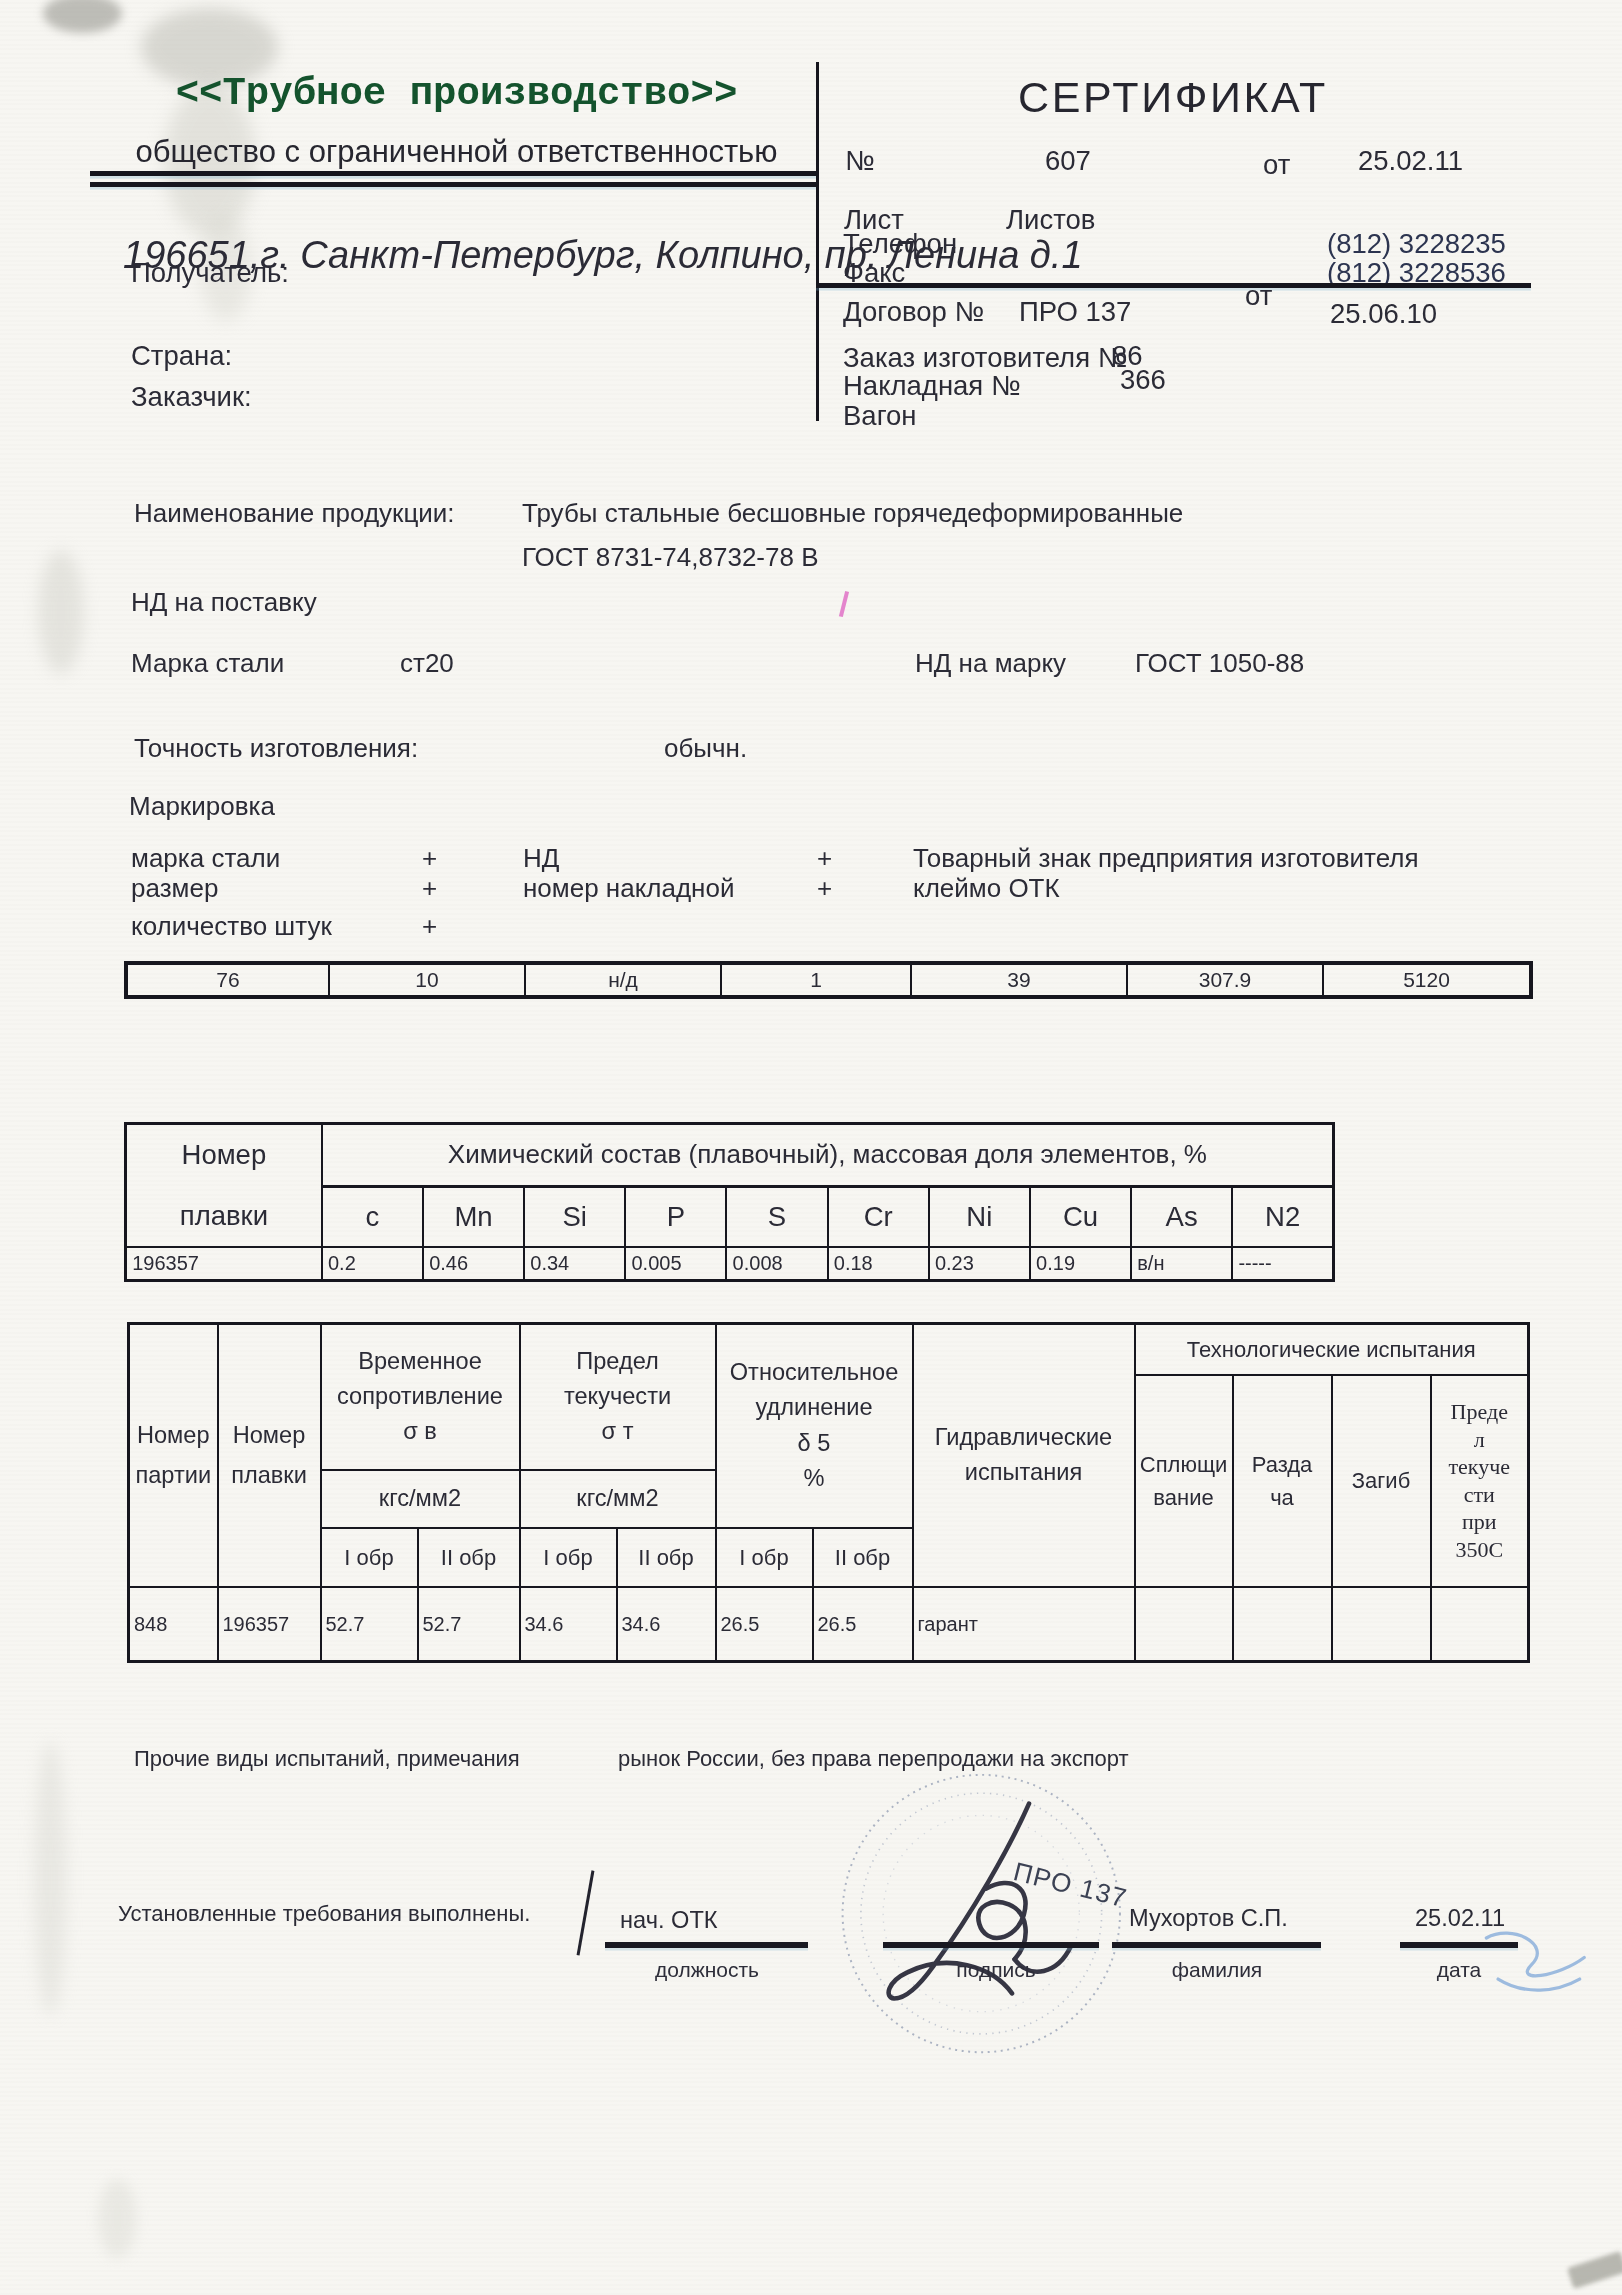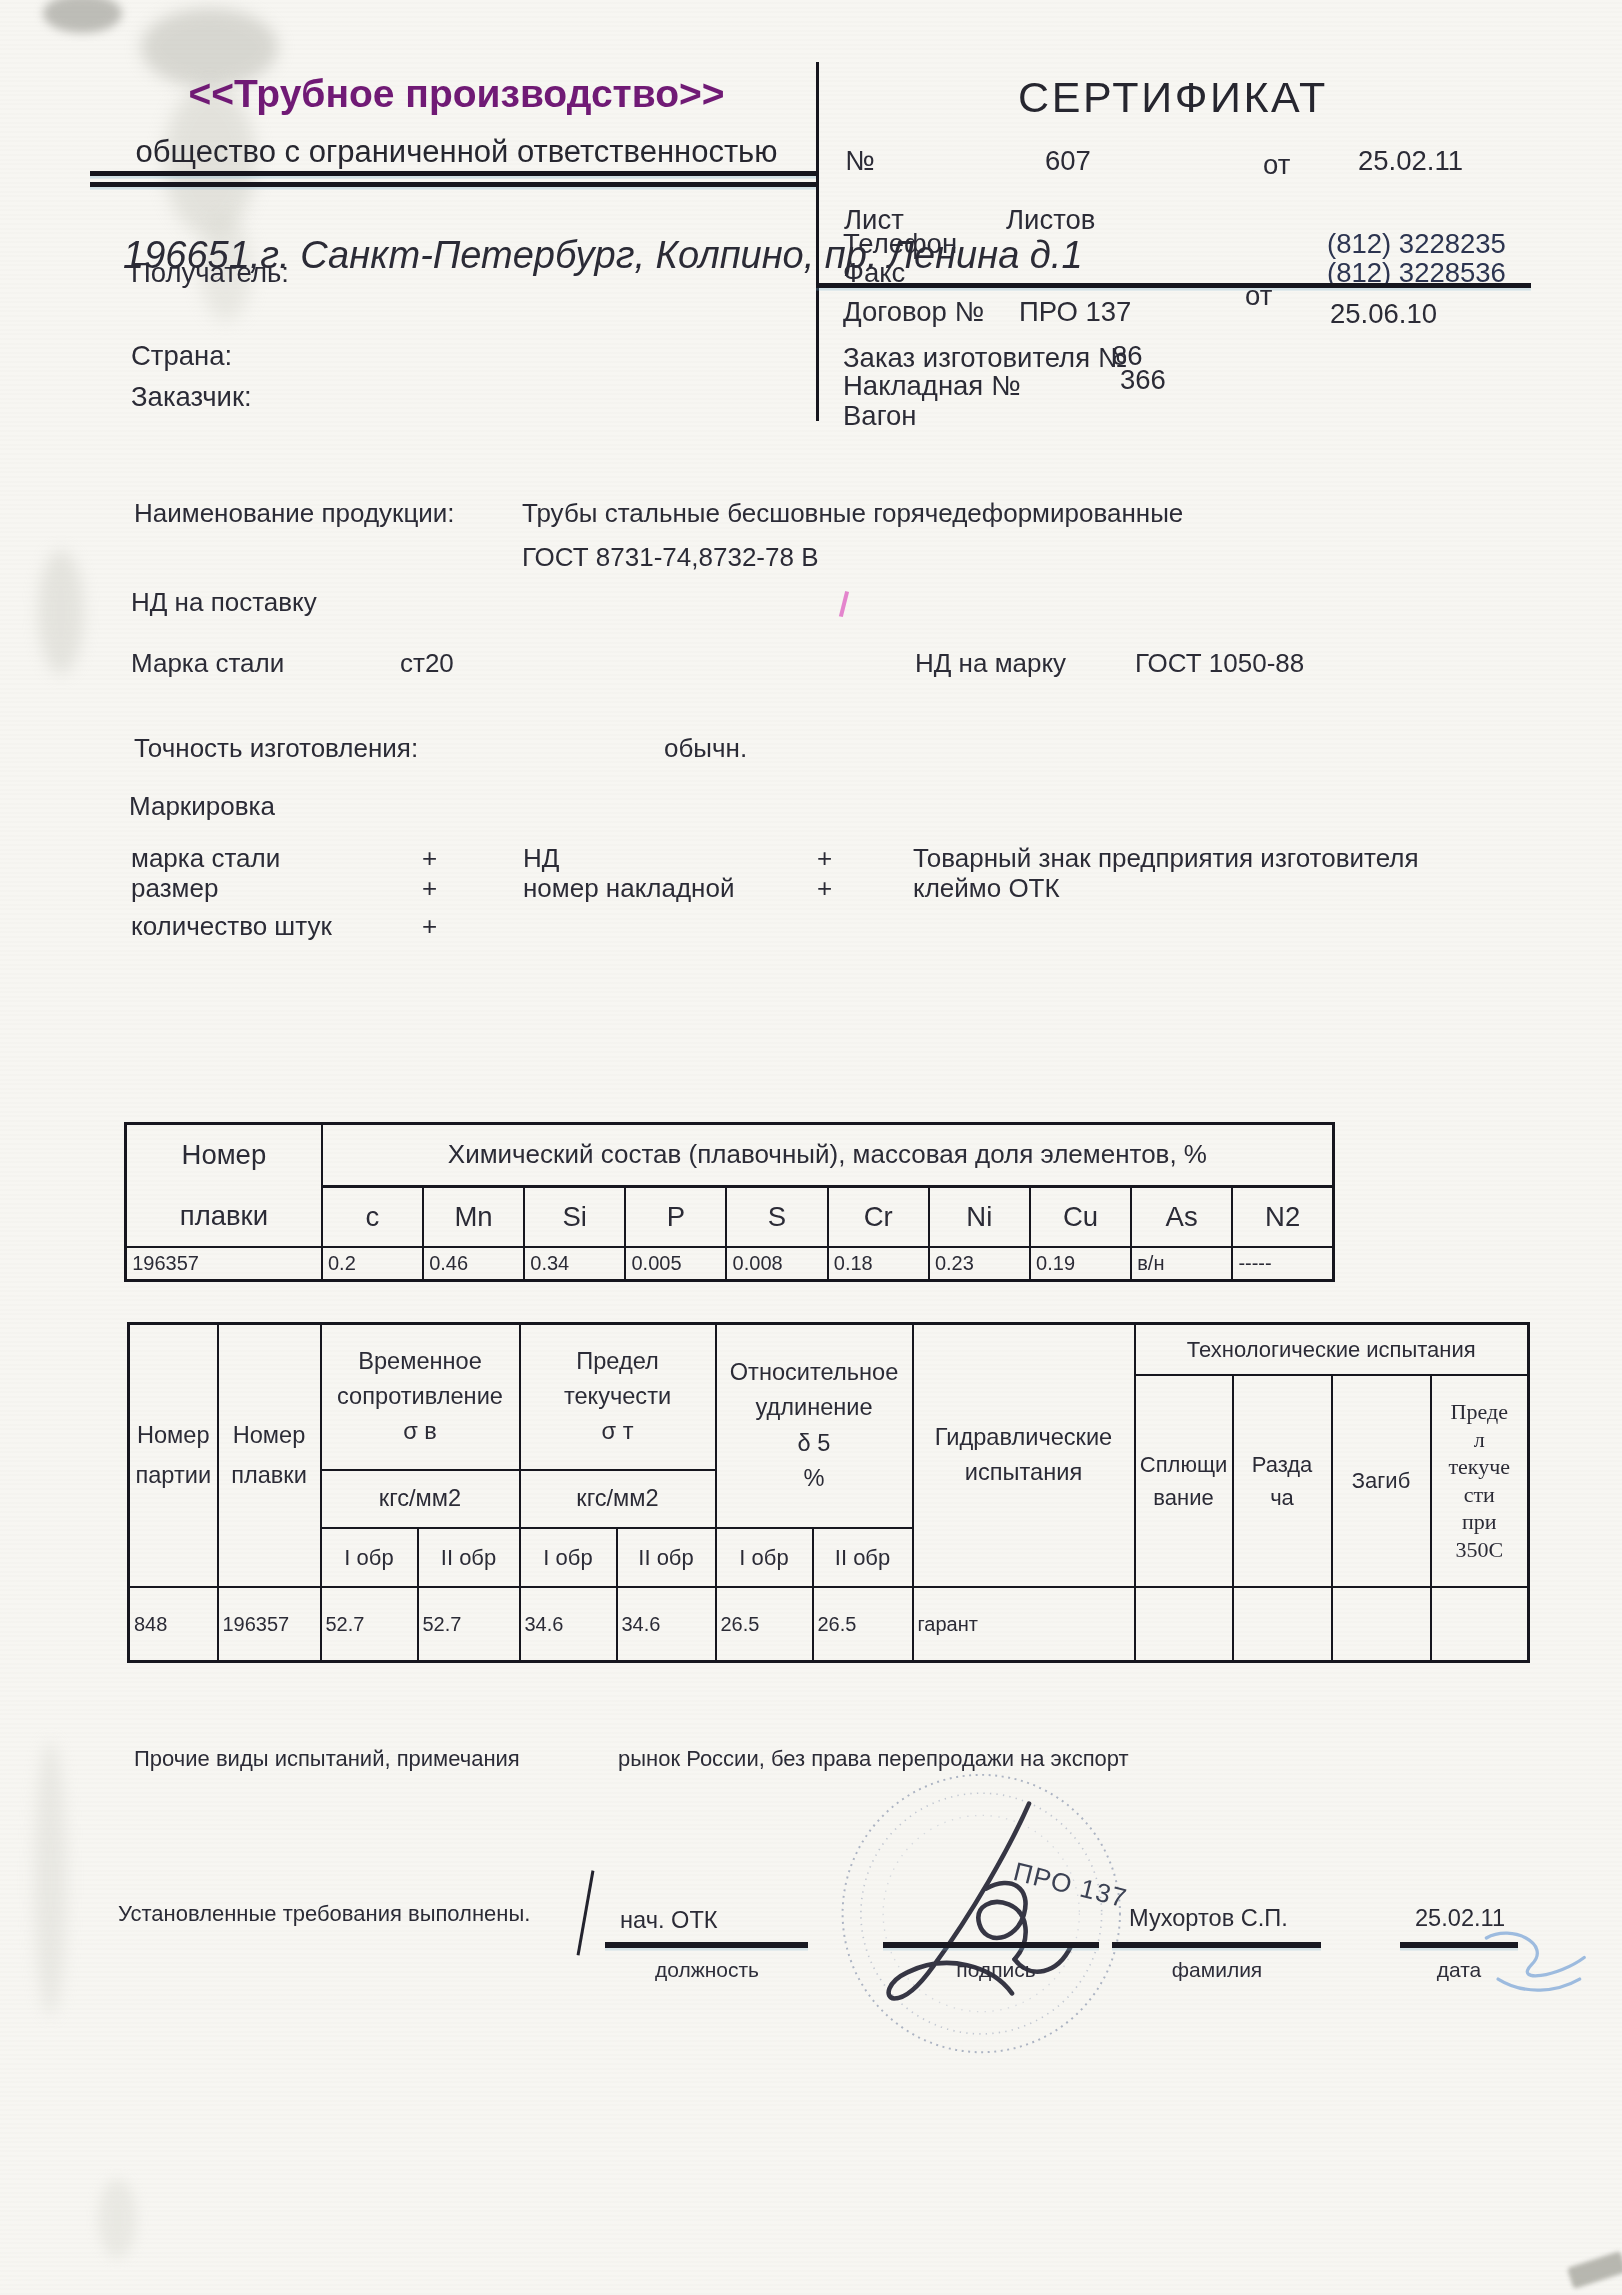--- a/index.html
+++ b/index.html
@@ -57,21 +57,21 @@
 <div class="smudge" style="left:43px;top:-6.5px;width:79px;height:39px;background:#8f8f88;filter:blur(4.6px);opacity:.55;"></div>
 <div class="smudge" style="left:141px;top:7.9px;width:137px;height:79px;background:#b9b9b1;filter:blur(7.9px);opacity:.5;"></div>
 <div class="smudge" style="left:164px;top:85px;width:92px;height:151px;background:#c6c6bd;filter:blur(9.2px);opacity:.4;"></div>
 <div class="smudge" style="left:200px;top:216px;width:52px;height:105px;background:#cfcfc6;filter:blur(9.2px);opacity:.35;"></div>
 <div class="smudge" style="left:38px;top:550px;width:46px;height:124px;background:#c9c9c1;filter:blur(7.9px);opacity:.4;"></div>
 <div class="smudge" style="left:34px;top:1741px;width:33px;height:275px;background:#cfcfc8;filter:blur(7.9px);opacity:.35;"></div>
 <div class="smudge" style="left:98px;top:2179px;width:39px;height:79px;background:#d2d2ca;filter:blur(6.5px);opacity:.35;"></div>
 <div class="smudge" style="left:1569px;top:2259px;width:56px;height:22px;background:#a8a8a0;filter:blur(2px);opacity:.8;transform:rotate(-18deg);border-radius:3.9px;"></div>
 <div class="abs" style="left:842px;top:591px;width:3.9px;height:26px;background:#de5fc0;opacity:.75;transform:rotate(14deg);"></div>
 
-<div class="abs b" style="left:98px;top:72px;width:717px;text-align:center;font-size:39px;color:#701a75;">&lt;&lt;Трубное производство&gt;&gt;</div>
+<div class="abs b" style="left:98px;top:72px;width:717px;text-align:center;font-size:39px;color:#14532d;font-family:Liberation Mono, monospace;">&lt;&lt;Трубное производство&gt;&gt;</div>
 <div class="abs" style="left:98px;top:134px;width:717px;text-align:center;font-size:31px;color:#26262f;">общество с ограниченной ответственностью</div>
 <div class="hline" style="left:90px;top:171px;width:728px;height:4.6px;"></div>
 <div class="hline" style="left:90px;top:182px;width:728px;height:4.6px;"></div>
 <div class="abs t it" style="left:123px;top:202px;font-size:38px;margin-top:32px;">196651,г. Санкт-Петербург, Колпино, пр. Ленина д.1</div>
 <div class="abs t t42" style="left:131px;top:257px;">Получатель:</div>
 <div class="abs t t42" style="left:131px;top:340px;">Страна:</div>
 <div class="abs t t42" style="left:131px;top:381px;">Заказчик:</div>
 
 <div class="vline" style="left:816px;top:62px;width:3.3px;height:359px;"></div>
 
@@ -129,20 +129,29 @@
     <colgroup>
       <col style="width:203px">
         <col style="width:196px">
         <col style="width:196px">
       <col style="width:190px">
         <col style="width:216px">
         <col style="width:196px">
         <col style="width:208px">
     </colgroup>
     <tbody>
+    <tr>
+      <td class="dv">76</td>
+      <td class="dv">10</td>
+      <td class="dv">н/д</td>
+      <td class="dv">1</td>
+      <td class="dv">39</td>
+      <td class="dv">307.9</td>
+      <td class="dv">5120</td>
+    </tr>
   </tbody>
     </table>
 </div>
 
 <div id="chem-table" style="left:124px;top:1122px;">
   <table style="width:1211px;">
     <colgroup>
       <col style="width:196px">
       <col style="width:101px">
         <col style="width:101px">

